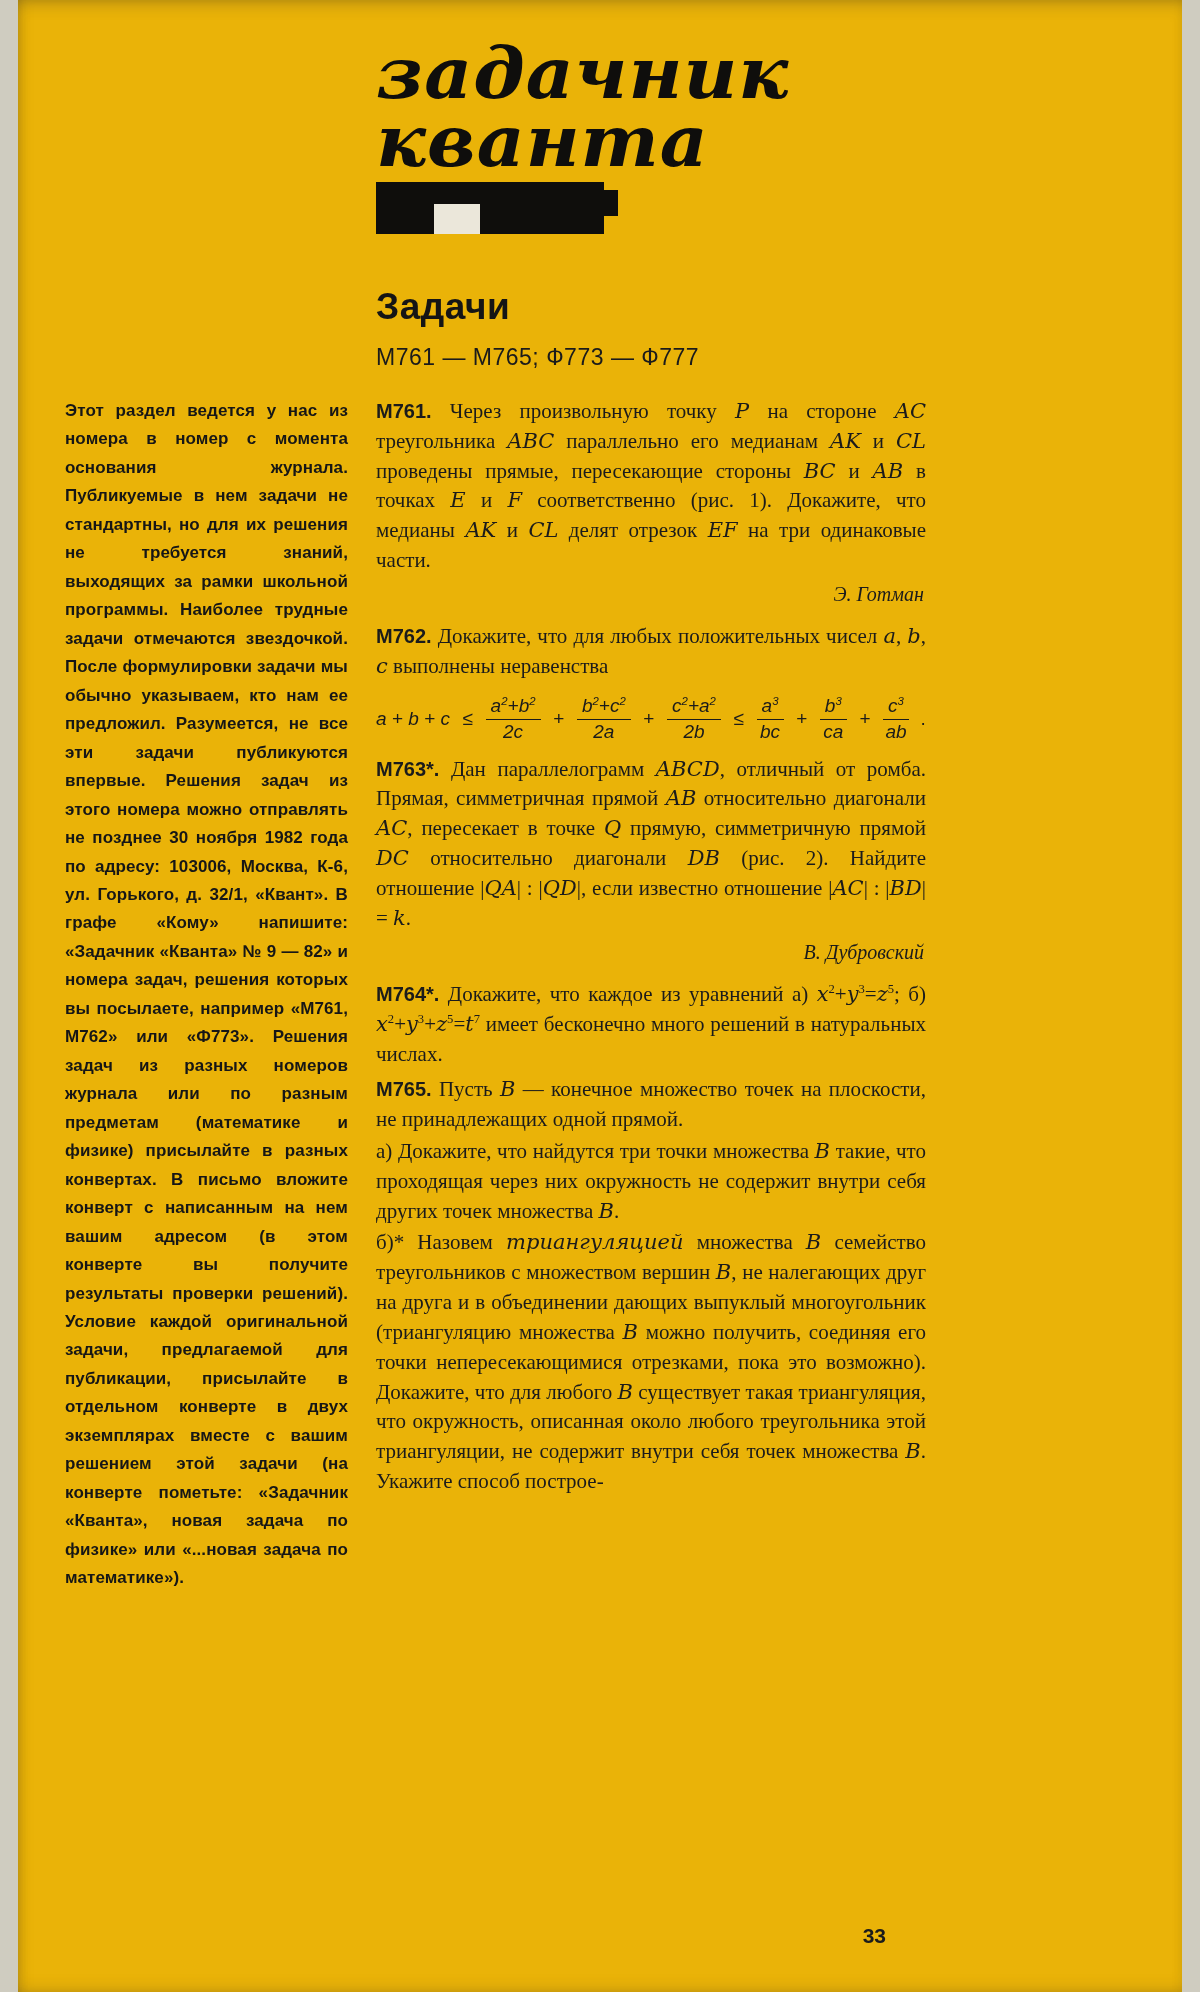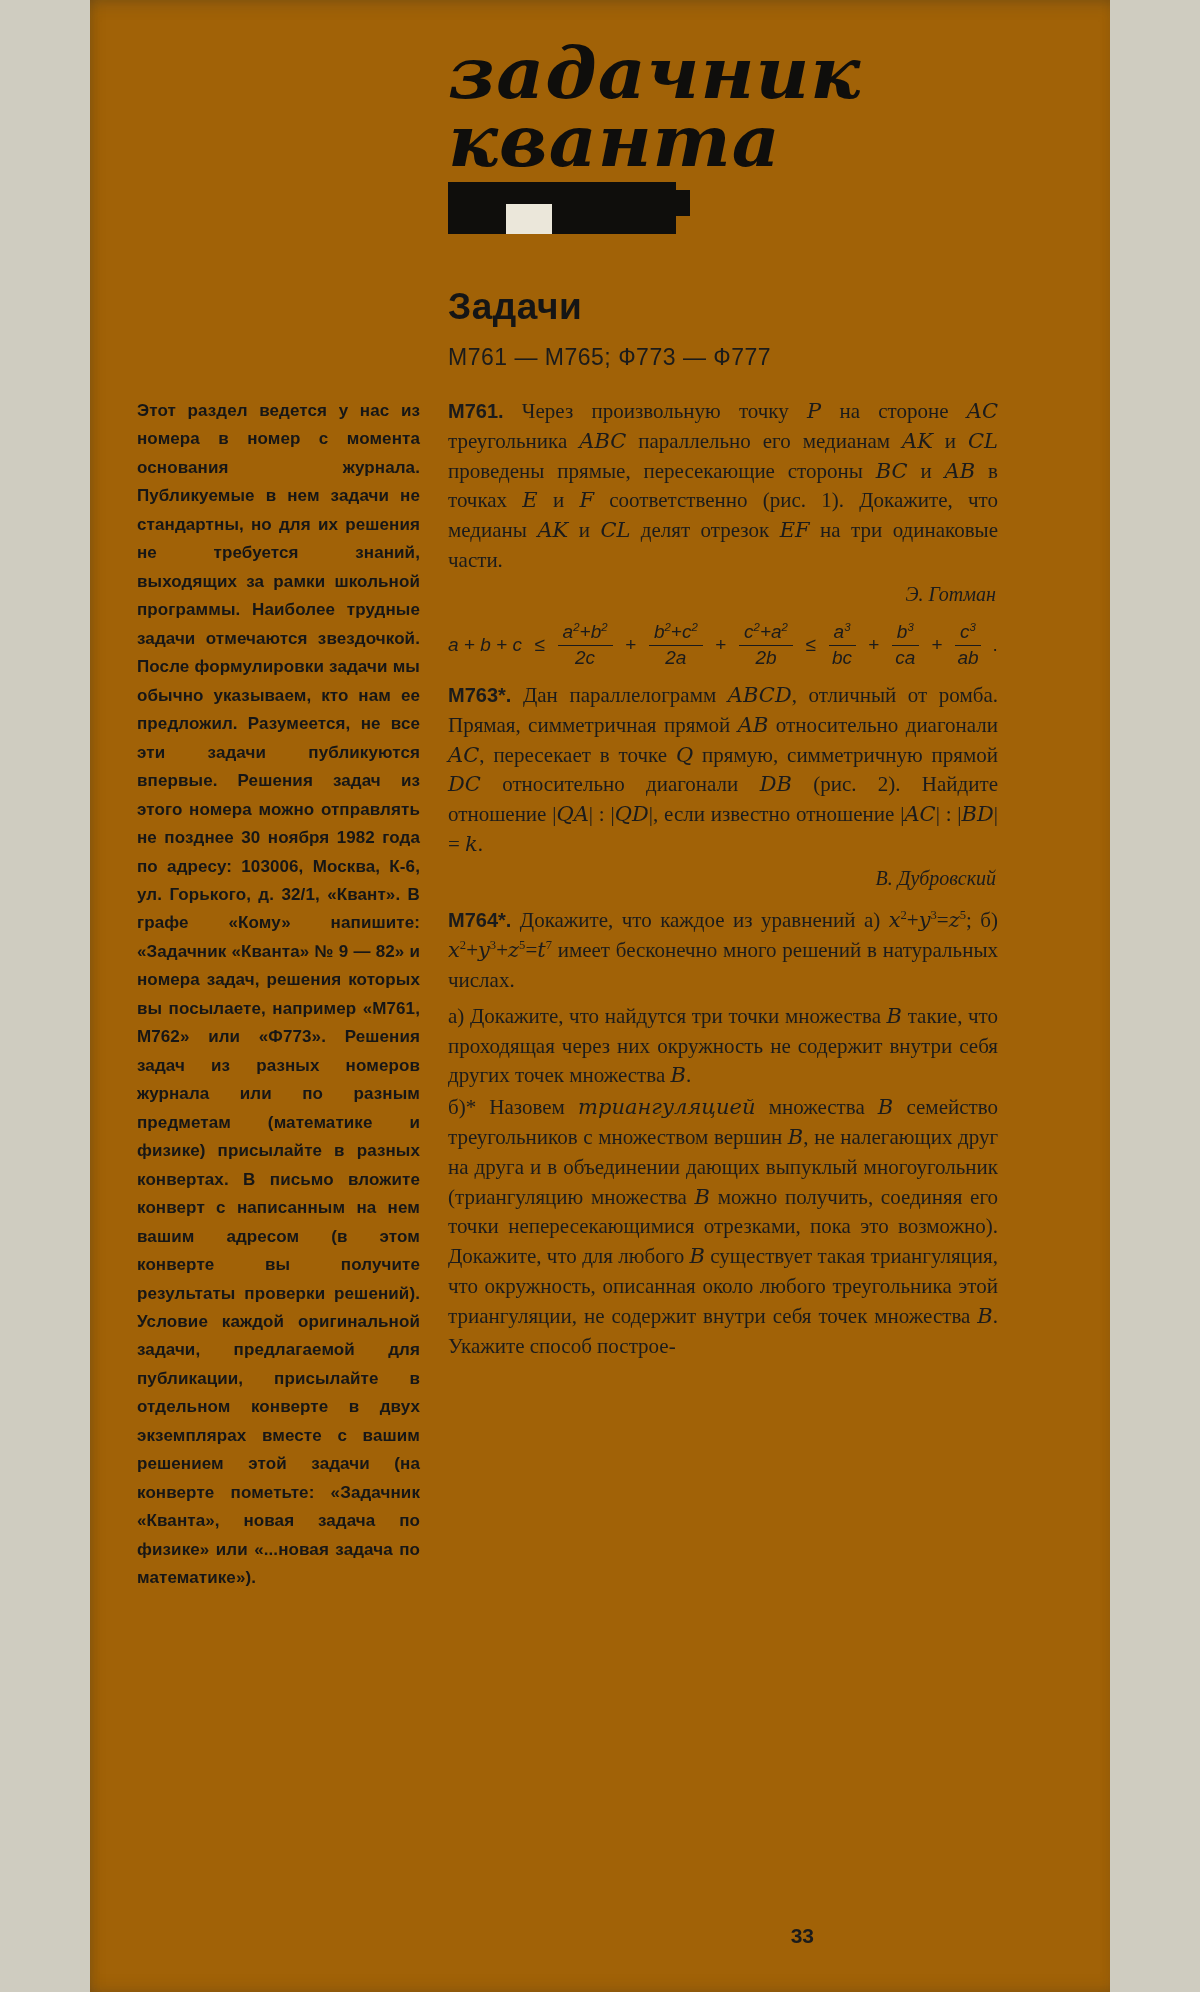--- a/index.html
+++ b/index.html
@@ -1,21 +1,21 @@
 <!DOCTYPE html>
 <html lang="ru"><head>
 <meta charset="utf-8">
 <style>
   html,body{margin:0;padding:0;background:#cfccc0;}
   .page{
     position:relative;
-    width:1020px;
+    width:1164px;
     min-height:1992px;
     margin:0 auto;
-    background:#a16207;
+    background:#eab308;
     color:#1b1b1b;
     box-shadow:inset 0 10px 18px -10px rgba(60,55,40,.45),
                inset 10px 0 16px -12px rgba(60,55,40,.35),
                inset 0 -10px 18px -12px rgba(60,55,40,.35);
     font-family:"Liberation Serif", serif;
     overflow:hidden;
   }
   
   .logo{margin:36px 0 0 358px; line-height:1; color:#0f0e0c;}
   .logo-line{
@@ -120,20 +120,21 @@
     <aside class="left-col">Этот раздел ведется у нас из номера в номер с момента основания журнала. Публикуемые в нем задачи не стандартны, но для их решения не требуется знаний, выходящих за рамки школьной программы. Наиболее трудные задачи отмечаются звездочкой. После формулировки задачи мы обычно указываем, кто нам ее предложил. Разумеется, не все эти задачи публикуются впервые. Решения задач из этого номера можно отправлять не позднее 30 ноября 1982 года по адресу: 103006, Москва, К-6, ул. Горького, д. 32/1, «Квант». В графе «Кому» напишите: «Задачник «Кванта» № 9 — 82» и номера задач, решения которых вы посылаете, например «М761, М762» или «Ф773». Решения задач из разных номеров журнала или по разным предметам (математике и физике) присылайте в разных конвертах. В письмо вложите конверт с написанным на нем вашим адресом (в этом конверте вы получите результаты проверки решений). Условие каждой оригинальной задачи, предлагаемой для публикации, присылайте в отдельном конверте в двух экземплярах вместе с вашим решением этой задачи (на конверте пометьте: «Задачник «Кванта», новая задача по физике» или «...новая задача по математике»).</aside>
 
     <main class="main-col">
 
       <section class="problem">
         <p class="prob-p"><b class="pnum">М761.</b> <span>Через произвольную точку <i>P</i> на стороне <i>AC</i> треугольника <i>ABC</i> параллельно его медианам <i>AK</i> и <i>CL</i> проведены прямые, пересекающие стороны <i>BC</i> и <i>AB</i> в точках <i>E</i> и <i>F</i> соответственно (рис. 1). Докажите, что медианы <i>AK</i> и <i>CL</i> делят отрезок <i>EF</i> на три одинаковые части.</span></p>
         <div class="author">Э. Готман</div>
       </section>
 
       <section class="problem">
+        <p class="prob-p"><b class="pnum">М762.</b> <span>Докажите, что для любых положительных чисел <i>a</i>, <i>b</i>, <i>c</i> выполнены неравенства</span></p>
         <div class="formula">
           <span>a + b + c</span>
           <span class="op">≤</span>
           <span class="frac">
               <span class="num">a<sup>2</sup>+b<sup>2</sup></span>
               <span class="den">2c</span>
             </span>
           <span class="op">+</span>
           <span class="frac">
               <span class="num">b<sup>2</sup>+c<sup>2</sup></span>
@@ -166,20 +167,21 @@
       <section class="problem">
         <p class="prob-p"><b class="pnum">М763*.</b> <span>Дан параллелограмм <i>ABCD</i>, отличный от ромба. Прямая, симметричная прямой <i>AB</i> относительно диагонали <i>AC</i>, пересекает в точке <i>Q</i> прямую, симметричную прямой <i>DC</i> относительно диагонали <i>DB</i> (рис. 2). Найдите отношение |<i>QA</i>| : |<i>QD</i>|, если известно отношение |<i>AC</i>| : |<i>BD</i>| = <i>k</i>.</span></p>
         <div class="author">В. Дубровский</div>
       </section>
 
       <section class="problem">
         <p class="prob-p"><b class="pnum">М764*.</b> <span>Докажите, что каждое из уравнений а) <i>x</i><sup>2</sup>+<i>y</i><sup>3</sup>=<i>z</i><sup>5</sup>;  б) <i>x</i><sup>2</sup>+<i>y</i><sup>3</sup>+<i>z</i><sup>5</sup>=<i>t</i><sup>7</sup> имеет бесконечно много решений в натуральных числах.</span></p>
       </section>
 
       <section class="problem">
+        <p class="prob-p"><b class="pnum">М765.</b> <span>Пусть <i>B</i> — конечное множество точек на плоскости, не принадлежащих одной прямой.</span></p>
         <p class="prob-p">а) Докажите, что найдутся три точки множества <i>B</i> такие, что проходящая через них окружность не содержит внутри себя других точек множества <i>B</i>.</p>
         <p class="prob-p">б)* Назовем <i>триангуляцией</i> множества <i>B</i> семейство треугольников с множеством вершин <i>B</i>, не налегающих друг на друга и в объединении дающих выпуклый многоугольник (триангуляцию множества <i>B</i> можно получить, соединяя его точки непересекающимися отрезками, пока это возможно). Докажите, что для любого <i>B</i> существует такая триангуляция, что окружность, описанная около любого треугольника этой триангуляции, не содержит внутри себя точек множества <i>B</i>. Укажите способ построе-</p>
       </section>
 
     </main>
   </div>
 
   <div class="page-number">33</div>
 
 </div>

